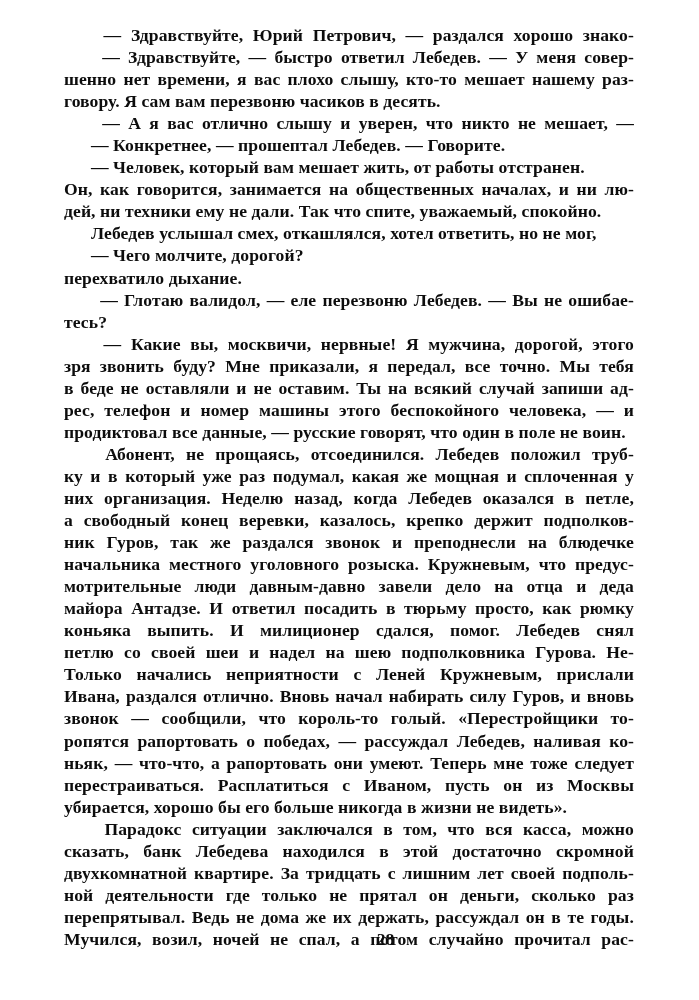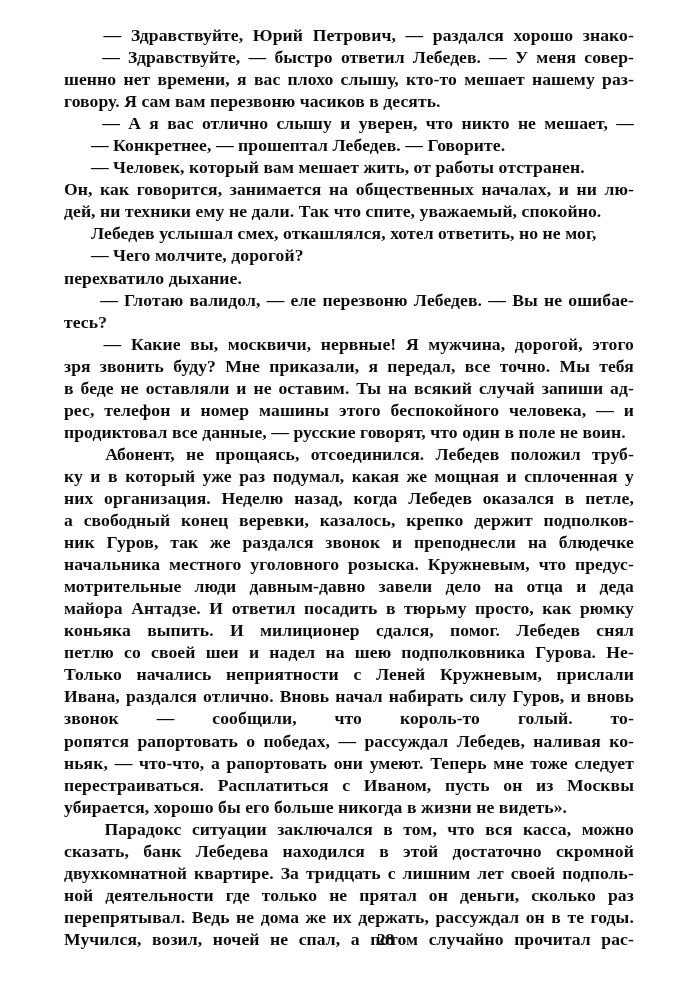--- a/index.html
+++ b/index.html
@@ -97,21 +97,21 @@
       <div class="line j"><span>них</span><span>организация.</span><span>Неделю</span><span>назад,</span><span>когда</span><span>Лебедев</span><span>оказался</span><span>в</span><span>петле,</span></div>
       <div class="line j"><span>а</span><span>свободный</span><span>конец</span><span>веревки,</span><span>казалось,</span><span>крепко</span><span>держит</span><span>подполков-</span></div>
       <div class="line j"><span>ник</span><span>Гуров,</span><span>так</span><span>же</span><span>раздался</span><span>звонок</span><span>и</span><span>преподнесли</span><span>на</span><span>блюдечке</span></div>
       <div class="line j"><span>начальника</span><span>местного</span><span>уголовного</span><span>розыска.</span><span>Кружневым,</span><span>что</span><span>предус-</span></div>
       <div class="line j"><span>мотрительные</span><span>люди</span><span>давным-давно</span><span>завели</span><span>дело</span><span>на</span><span>отца</span><span>и</span><span>деда</span></div>
       <div class="line j"><span>майора</span><span>Антадзе.</span><span>И</span><span>ответил</span><span>посадить</span><span>в</span><span>тюрьму</span><span>просто,</span><span>как</span><span>рюмку</span></div>
       <div class="line j"><span>коньяка</span><span>выпить.</span><span>И</span><span>милиционер</span><span>сдался,</span><span>помог.</span><span>Лебедев</span><span>снял</span></div>
       <div class="line j"><span>петлю</span><span>со</span><span>своей</span><span>шеи</span><span>и</span><span>надел</span><span>на</span><span>шею</span><span>подполковника</span><span>Гурова.</span><span>Не-</span></div>
       <div class="line j"><span>Только</span><span>начались</span><span>неприятности</span><span>с</span><span>Леней</span><span>Кружневым,</span><span>прислали</span></div>
       <div class="line j"><span>Ивана,</span><span>раздался</span><span>отлично.</span><span>Вновь</span><span>начал</span><span>набирать</span><span>силу</span><span>Гуров,</span><span>и</span><span>вновь</span></div>
-      <div class="line j"><span>звонок</span><span>—</span><span>сообщили,</span><span>что</span><span>король-то</span><span>голый.</span><span>то-</span></div>
+      <div class="line j"><span>звонок</span><span>—</span><span>сообщили,</span><span>что</span><span>король-то</span><span>голый.</span><span>«Перестройщики</span><span>то-</span></div>
       <div class="line j"><span>ропятся</span><span>рапортовать</span><span>о</span><span>победах,</span><span>—</span><span>рассуждал</span><span>Лебедев,</span><span>наливая</span><span>ко-</span></div>
       <div class="line j"><span>ньяк,</span><span>—</span><span>что-что,</span><span>а</span><span>рапортовать</span><span>они</span><span>умеют.</span><span>Теперь</span><span>мне</span><span>тоже</span><span>следует</span></div>
       <div class="line j"><span>перестраиваться.</span><span>Расплатиться</span><span>с</span><span>Иваном,</span><span>пусть</span><span>он</span><span>из</span><span>Москвы</span></div>
       <div class="line">убирается, хорошо бы его больше никогда в жизни не видеть».</div>
       <div class="line j"><span class="ind"></span><span>Парадокс</span><span>ситуации</span><span>заключался</span><span>в</span><span>том,</span><span>что</span><span>вся</span><span>касса,</span><span>можно</span></div>
       <div class="line j"><span>сказать,</span><span>банк</span><span>Лебедева</span><span>находился</span><span>в</span><span>этой</span><span>достаточно</span><span>скромной</span></div>
       <div class="line j"><span>двухкомнатной</span><span>квартире.</span><span>За</span><span>тридцать</span><span>с</span><span>лишним</span><span>лет</span><span>своей</span><span>подполь-</span></div>
       <div class="line j"><span>ной</span><span>деятельности</span><span>где</span><span>только</span><span>не</span><span>прятал</span><span>он</span><span>деньги,</span><span>сколько</span><span>раз</span></div>
       <div class="line j"><span>перепрятывал.</span><span>Ведь</span><span>не</span><span>дома</span><span>же</span><span>их</span><span>держать,</span><span>рассуждал</span><span>он</span><span>в</span><span>те</span><span>годы.</span></div>
       <div class="line j"><span>Мучился,</span><span>возил,</span><span>ночей</span><span>не</span><span>спал,</span><span>а</span><span>потом</span><span>случайно</span><span>прочитал</span><span>рас-</span></div>

